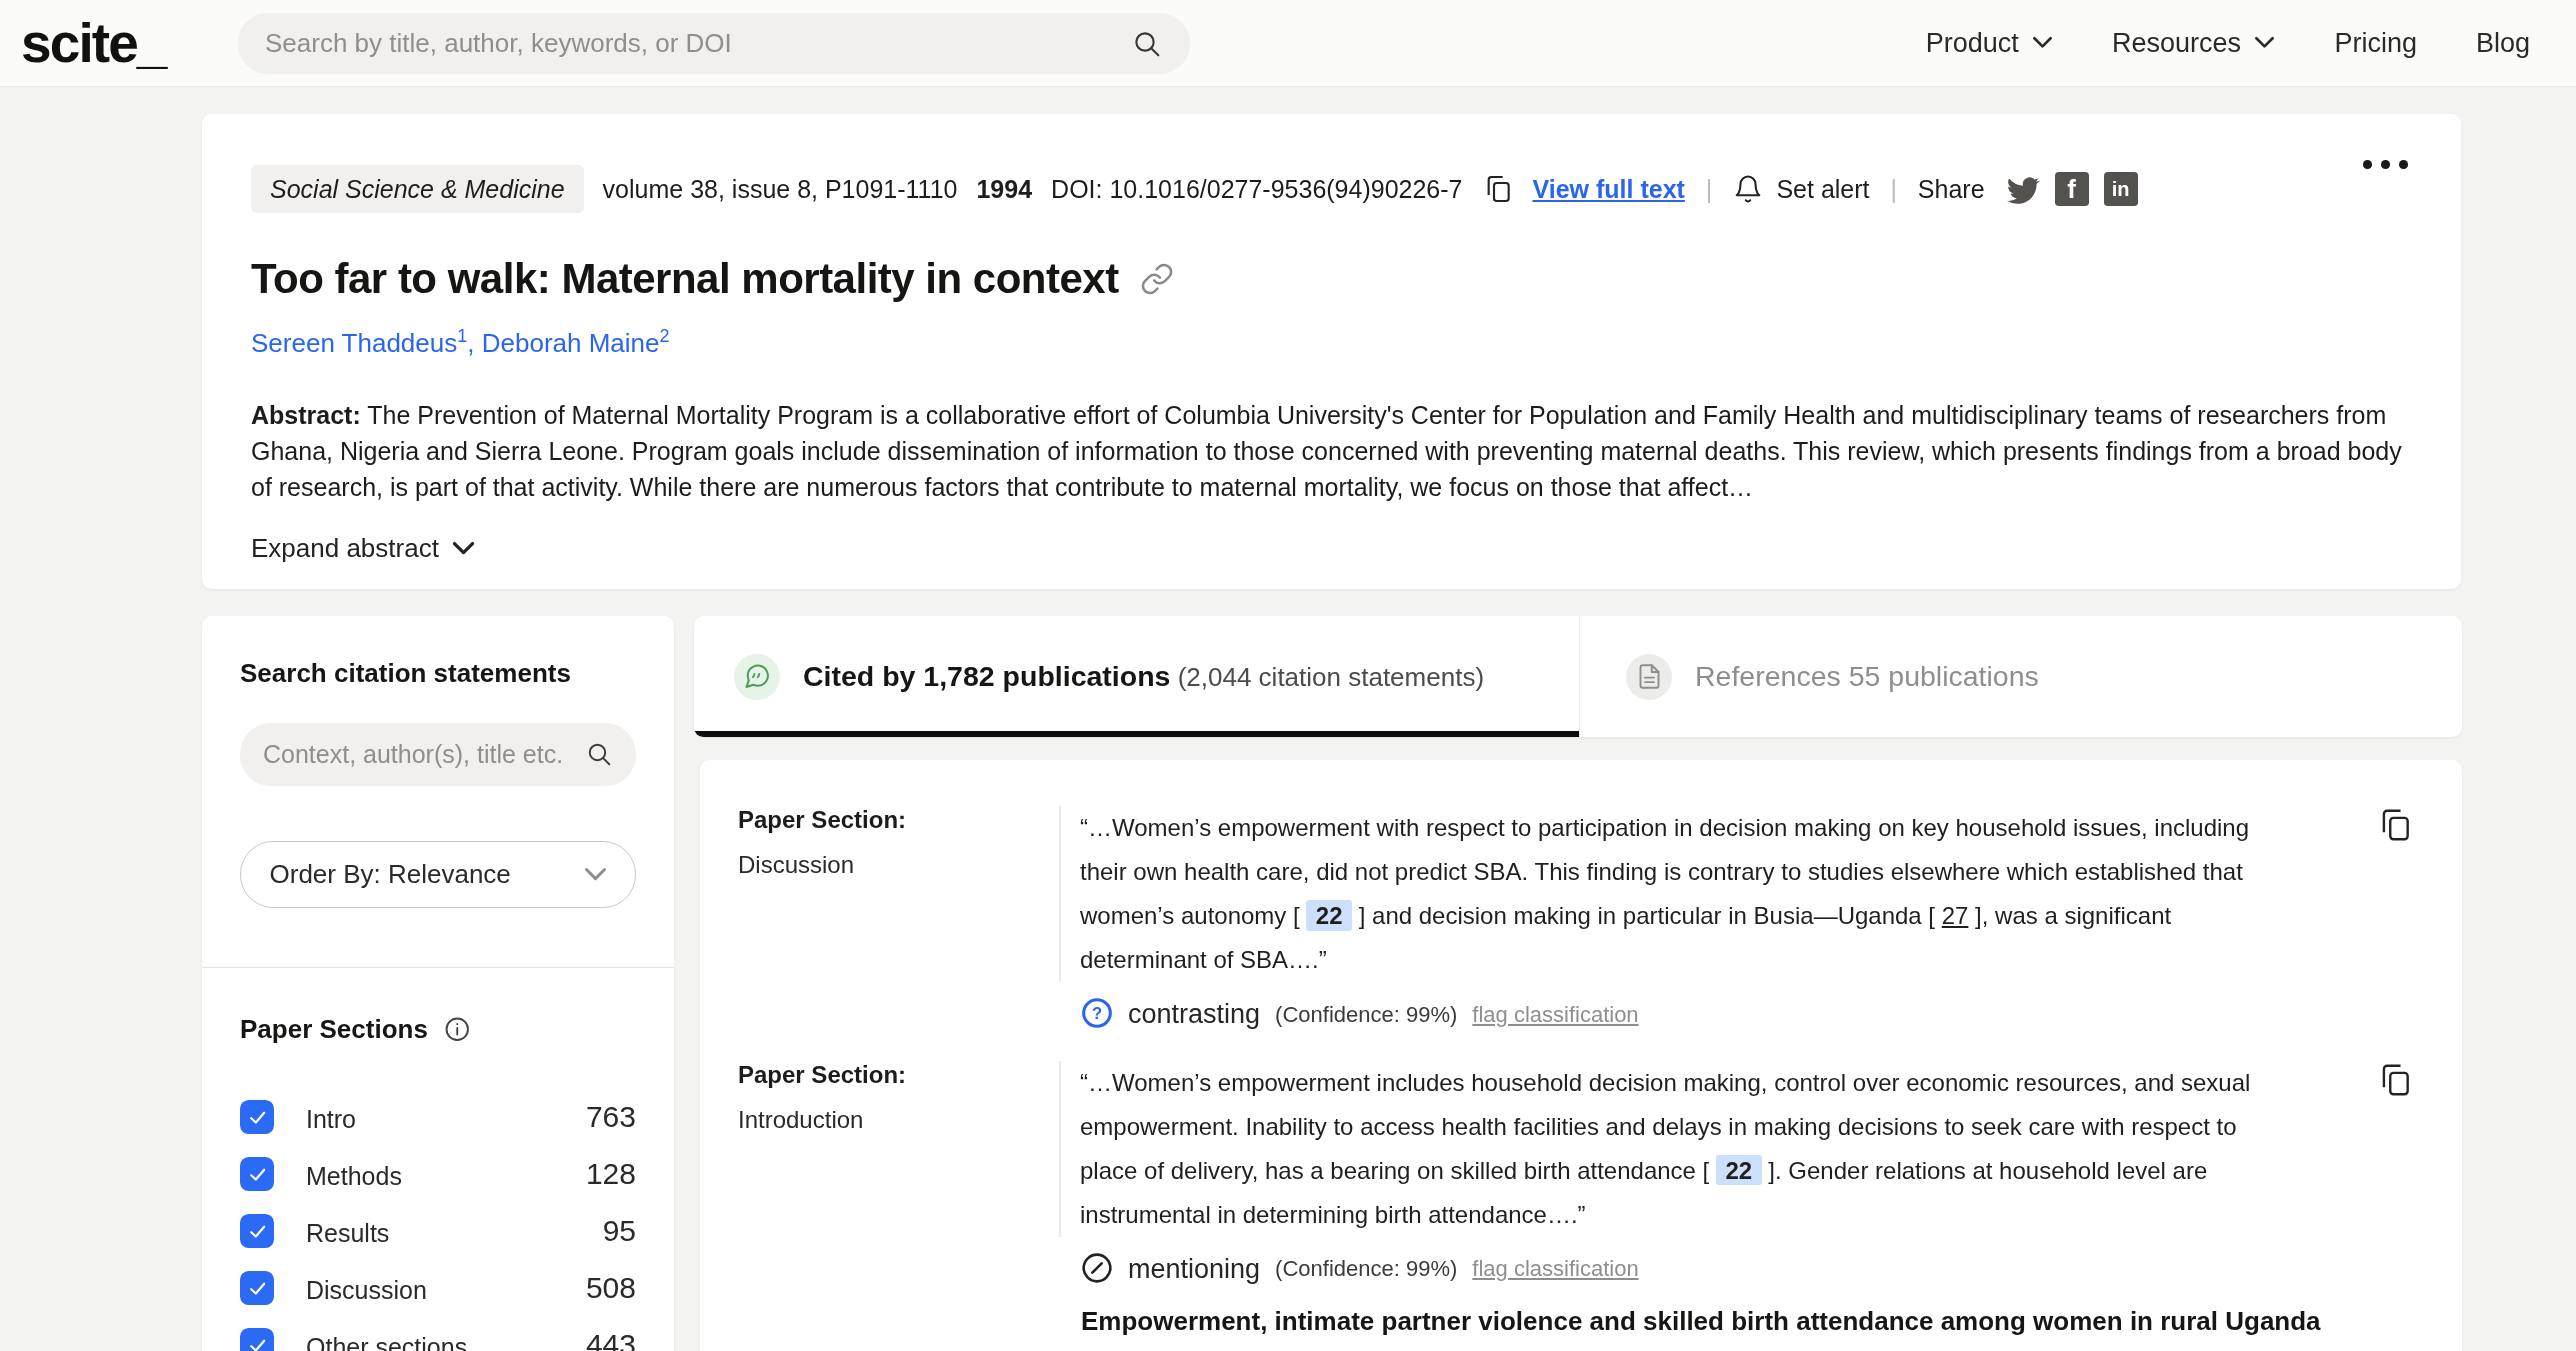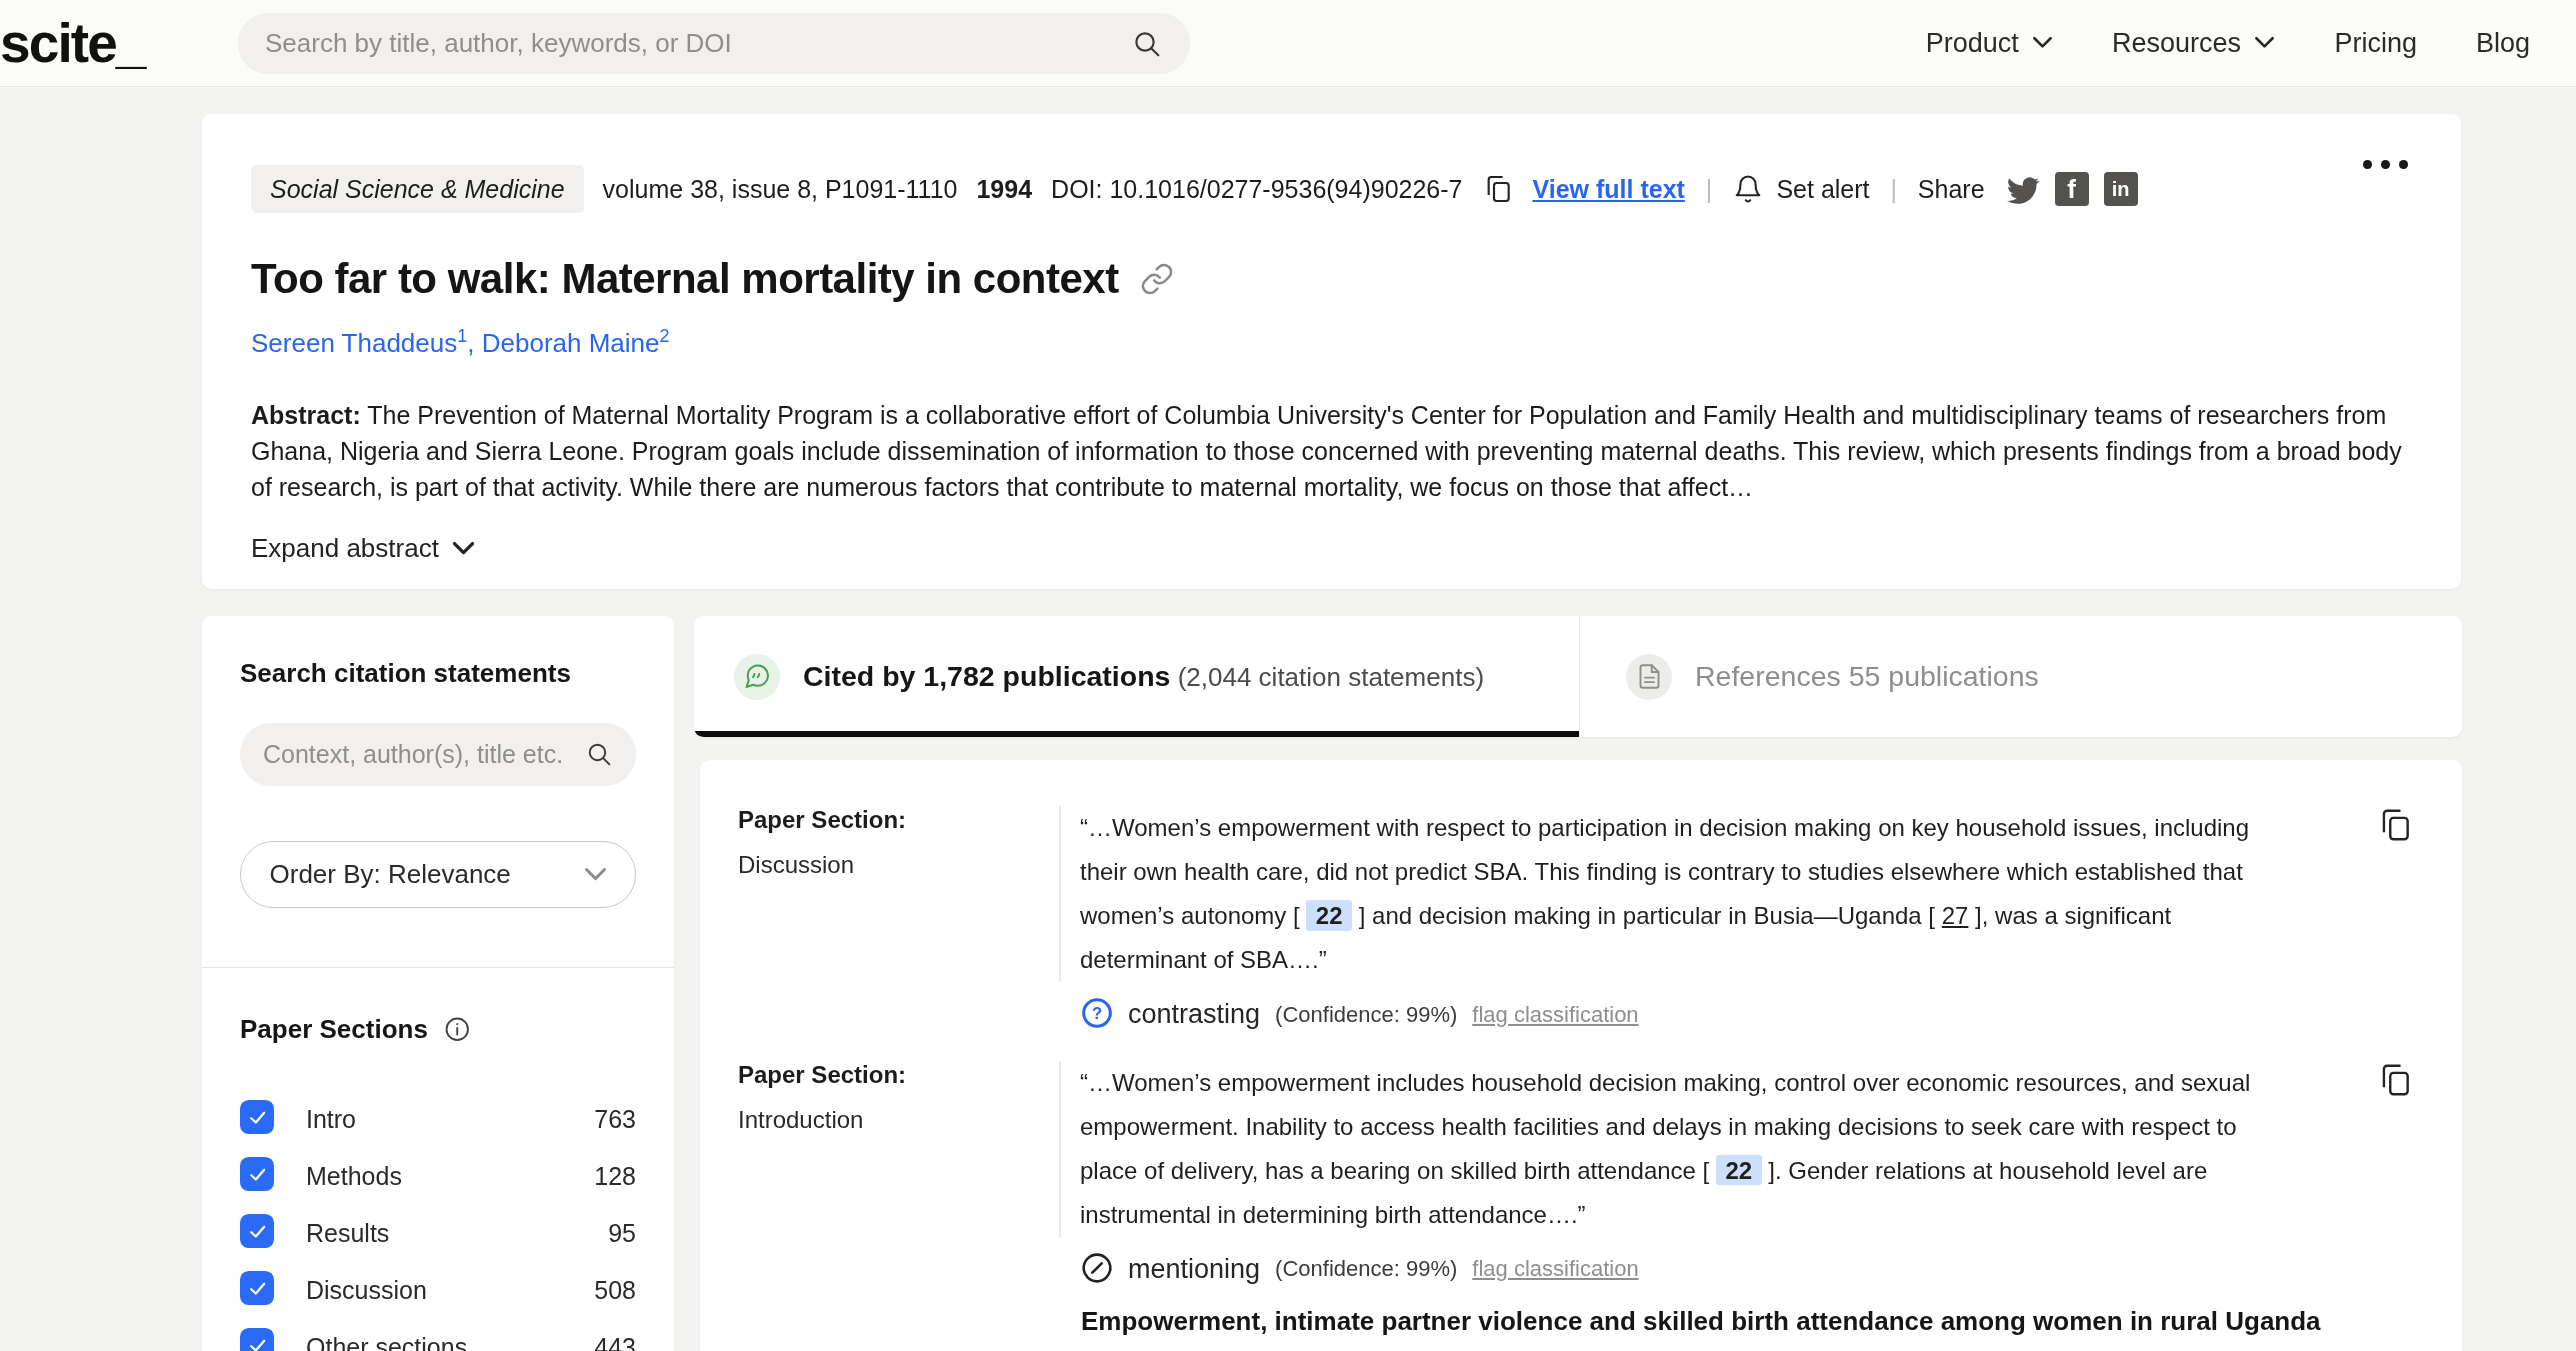--- a/index.html
+++ b/index.html
@@ -3,21 +3,21 @@
 <meta charset="utf-8">
 <style>
   * { margin:0; padding:0; box-sizing:border-box; }
   html,body { width:2576px; height:1352px; overflow:hidden;
     font-family:"Liberation Sans","DejaVu Sans",sans-serif;
     background:#f3f3f1; color:#1d1d1b; }
 
   
   .header { position:absolute; left:0; top:0; width:2576px; height:87px;
     background:#fbfbfa; border-bottom:1px solid #e9e8e6; display:flex; align-items:center; z-index:5; }
-  .logo { font-size:55px; font-weight:800; letter-spacing:-1.9px; color:#111110; }
+  .logo { margin-left:21px; font-size:55px; font-weight:800; letter-spacing:-1.9px; color:#111110; }
   .hdr-search { position:absolute; left:238px; top:13.3px; width:952px; height:61px;
     background:#f1f0ee; border-radius:30px; display:flex; align-items:center; padding:0 27px; }
   .hdr-search input { flex:1; border:none; outline:none; background:transparent;
     font-size:26px; color:#3a3936; font-family:inherit; }
   .hdr-search input::placeholder { color:#8f8e8c; }
   .hdr-nav { margin-left:auto; display:flex; align-items:center; gap:59px; padding-right:46px; font-size:27px; color:#2b2a28; }
   .hdr-nav .nav-item { display:flex; align-items:center; gap:13.3px; cursor:pointer; }
 
   .icon-svg { display:block; }
 
@@ -57,21 +57,21 @@
   .order-select { margin-top:55px; height:67px; border:1.9px solid #c9c8c6; border-radius:33px;
     display:flex; align-items:center; justify-content:space-between; padding:0 28.5px;
     font-size:26px; color:#2b2a28; cursor:pointer; background:#fff; }
   .sb-divider { margin:59px -38px 0 -38px; border-top:1px solid #e7e6e4; }
   .sections-heading { margin-top:46px; display:flex; align-items:center; gap:15px; }
   .section-list { margin-top:32px; }
   .section-row { display:flex; align-items:flex-end; height:57px; cursor:pointer; }
   .checkbox { width:34px; height:34px; background:#2a6af5; border-radius:8.6px;
     display:flex; align-items:center; justify-content:center; flex:none; }
   .section-label { margin-left:32px; font-size:25px; color:#2b2a28; }
-  .section-count { margin-left:auto; font-size:25px; color:#2b2a28; }
+  .section-count { margin-left:auto; font-size:30px; color:#2b2a28; }
 
   
   .tabs-card { left:694px; top:616px; width:1768px; height:121px; display:flex; overflow:hidden; }
   .tab { display:flex; align-items:center; gap:23px; cursor:pointer; }
   .tab-cited { width:885px; padding-left:40px; position:relative; }
   .tab-underline { position:absolute; left:0; bottom:0; width:100%; height:5.7px; background:#0c0c0b; }
   .tab-div { width:1px; background:#ececea; }
   .tab-refs { flex:1; padding-left:46px; }
   .icon-circle { width:46px; height:46px; border-radius:50%; display:flex; align-items:center; justify-content:center; flex:none; }
   .ic-green { background:#e7f2e8; }

